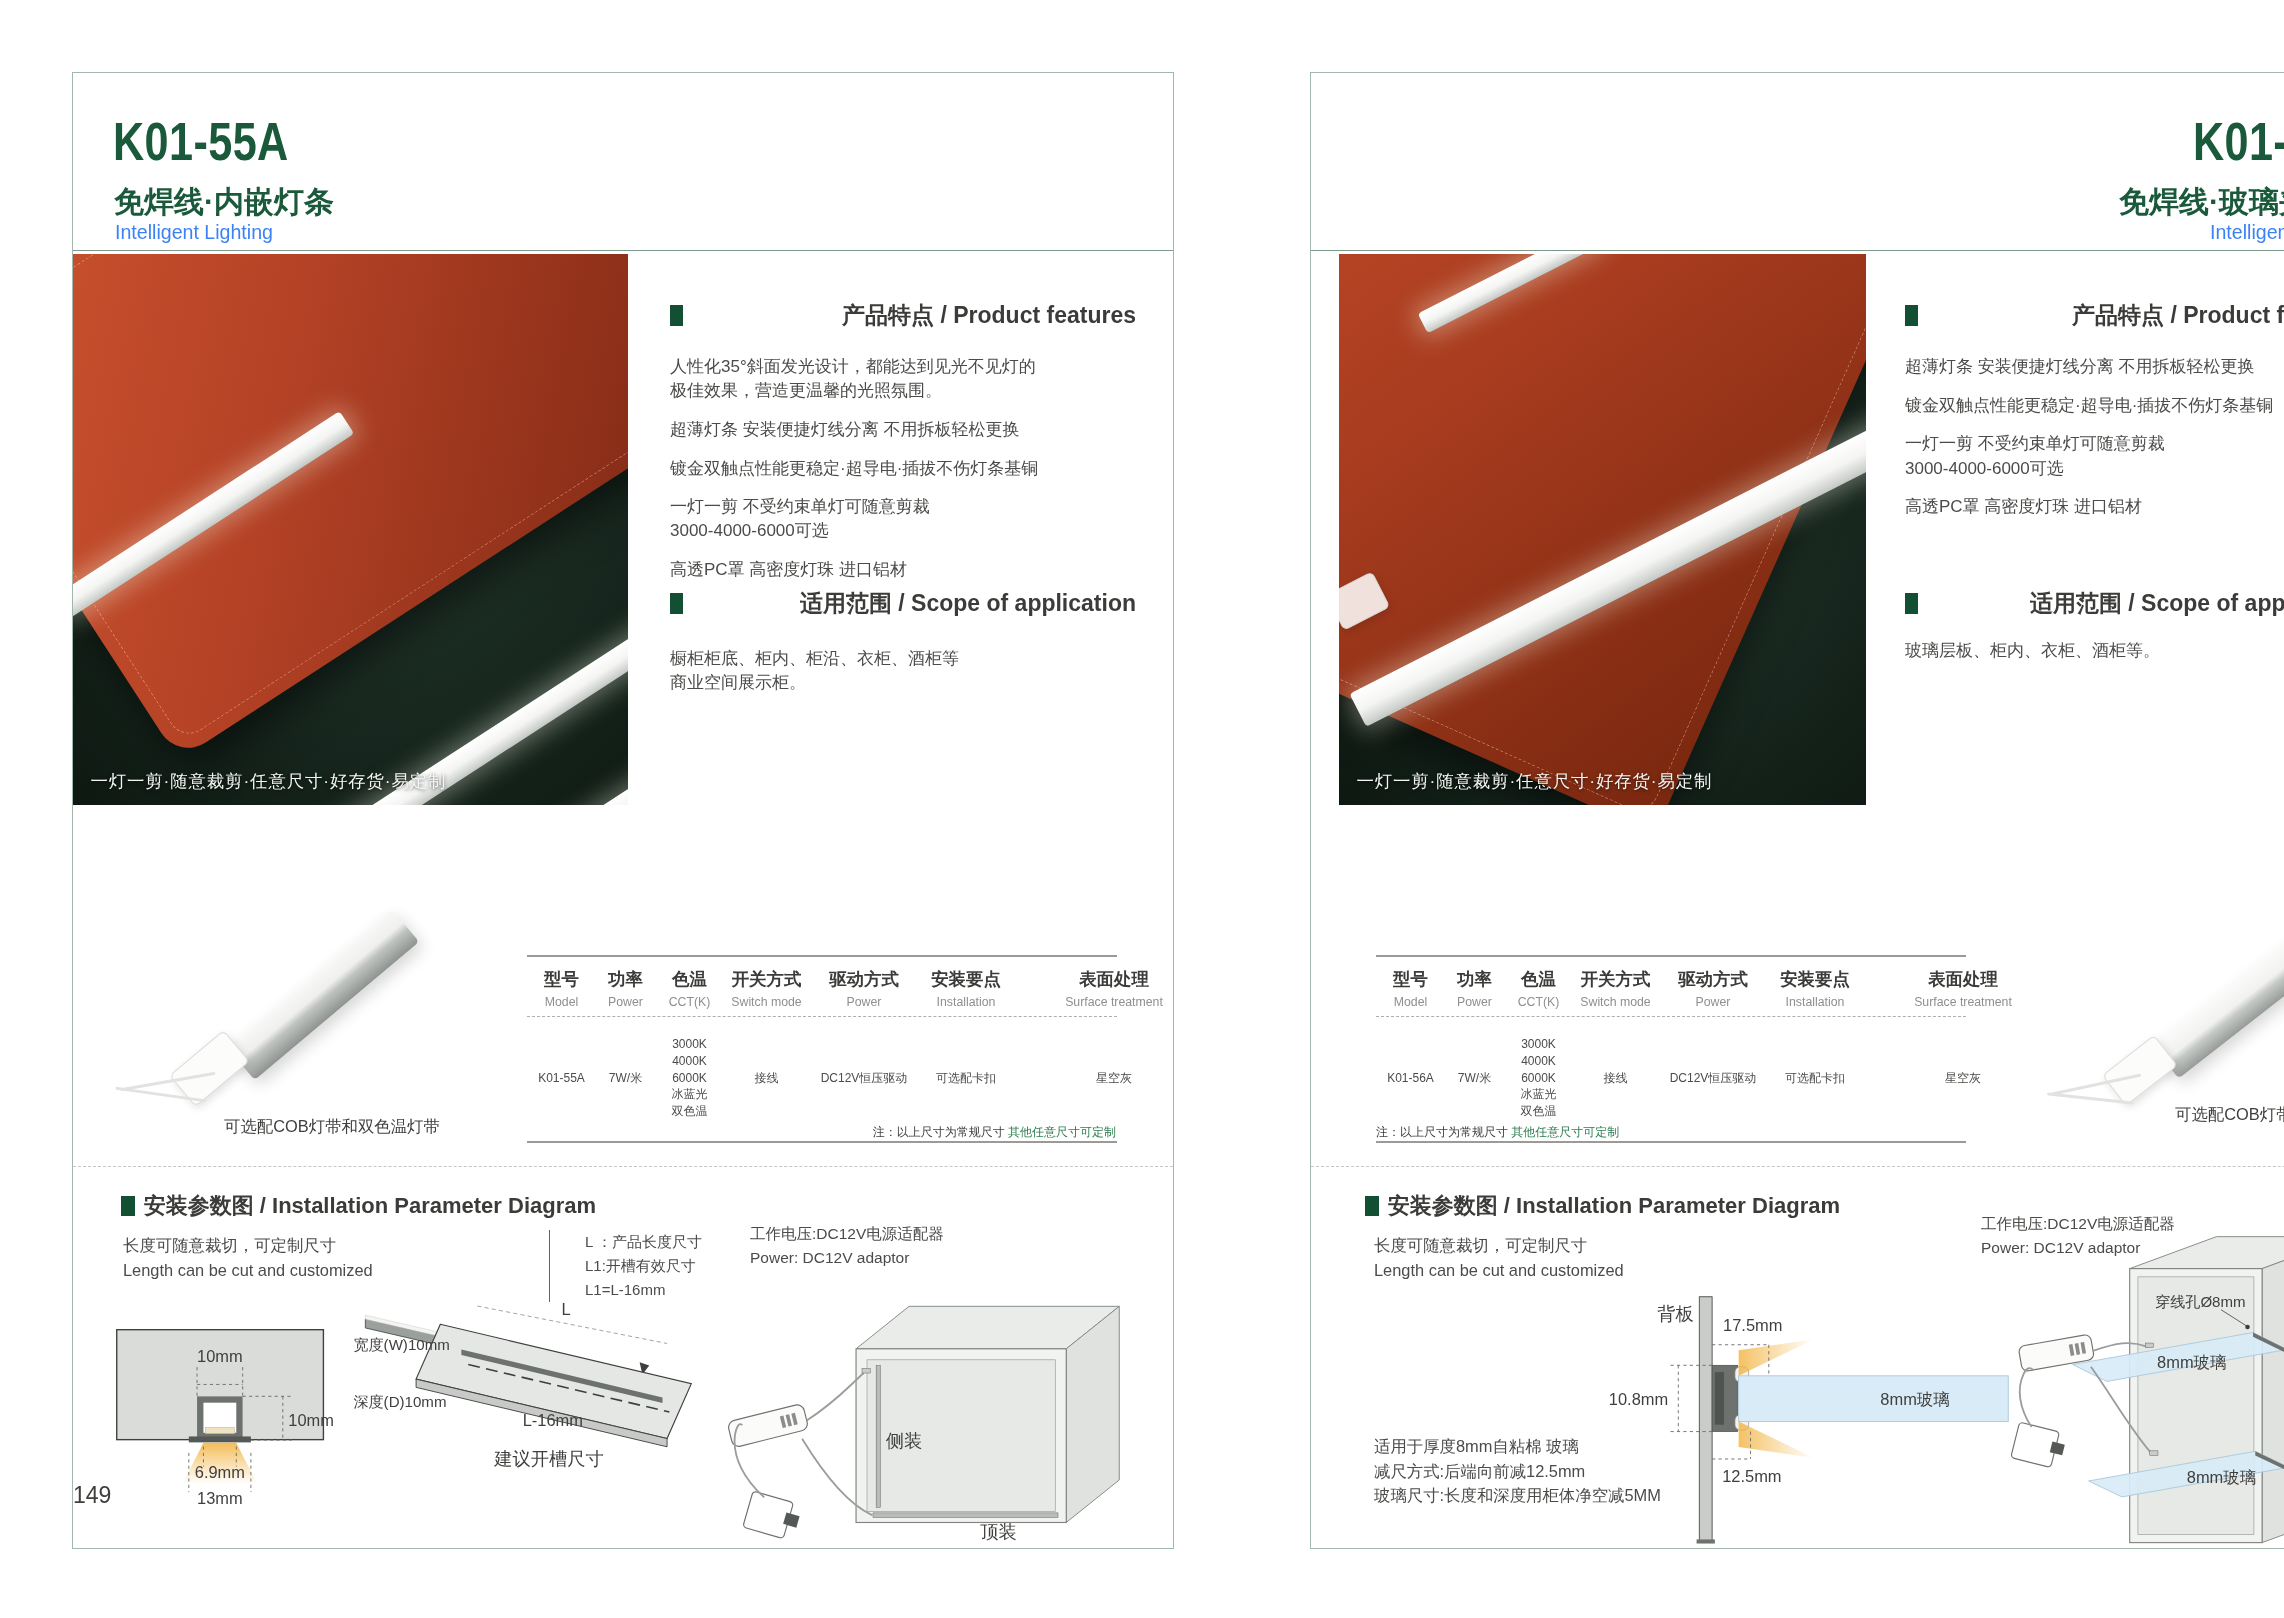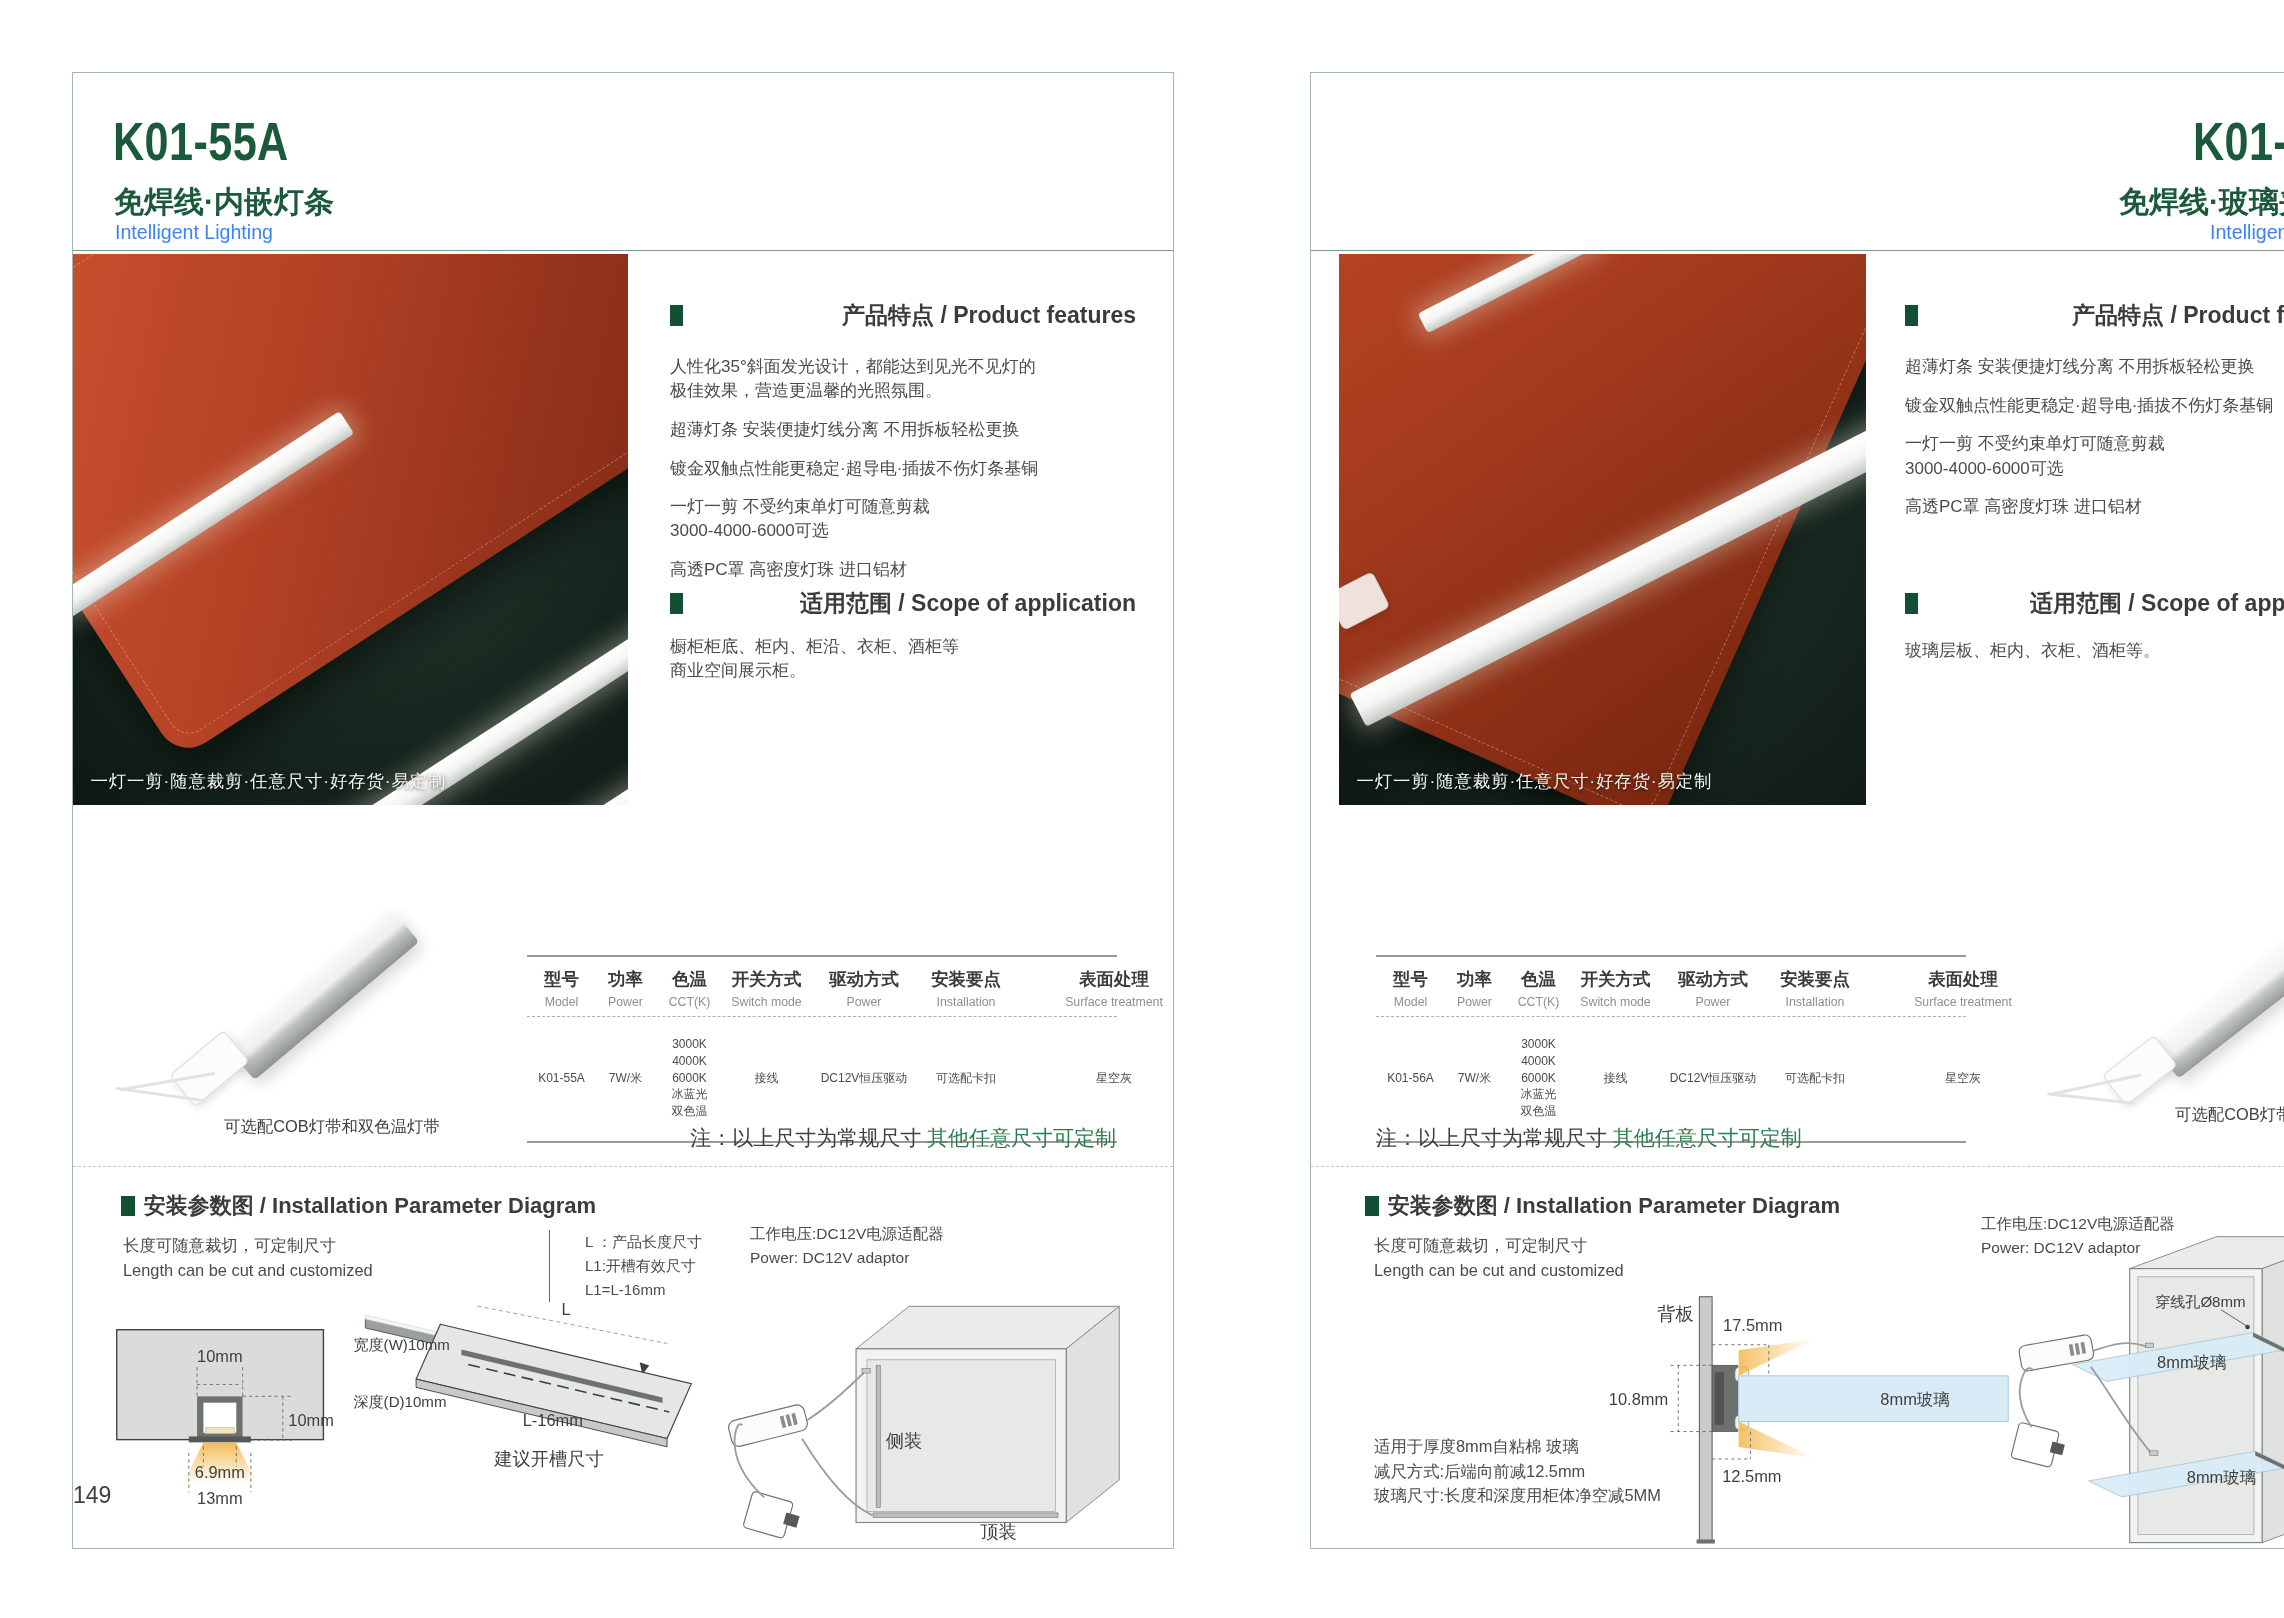--- a/index.html
+++ b/index.html
@@ -26,21 +26,21 @@
   .feat-p{margin-top:14.6px;}
   .spec-table{position:absolute;width:590px;border-top:2.3px solid #9a9a98;border-bottom:2.3px solid #9a9a98;}
   .t-head{display:flex;padding:10px 0 7.3px 0;border-bottom:0.9px dashed #aeaeac;}
   .t-body{display:flex;align-items:center;min-height:113px;padding:4.6px 0 6.4px 0;}
   .t-col{text-align:center;}
   .c0{flex:0 0 69px;} .c1{flex:0 0 59px;} .c2{flex:0 0 69px;} .c3{flex:0 0 85px;}
   .c4{flex:0 0 110px;} .c5{flex:0 0 94px;} .c6{flex:0 0 106px;margin-left:48px;}
   .th-zh{font-size:17.4px;font-weight:bold;color:#3b3b39;}
   .th-en{font-size:12.3px;color:#8f8f8d;margin-top:3.7px;}
   .td{font-size:12px;color:#4b4b49;white-space:pre-line;line-height:1.4;}
-  .note{font-size:21px;white-space:nowrap;}
+  .note{font-size:12px;white-space:nowrap;}
   .note .hl{color:#2c7d4e;}
   .len-note{font-size:16.4px;line-height:1.5;color:#4b4b49;white-space:pre-line;}
   .legend{border-left:1.4px solid #636663;padding-left:11px;font-size:15px;line-height:1.6;color:#4b4b49;white-space:pre-line;}
   .power-note{font-size:15.5px;line-height:1.55;color:#4b4b49;white-space:pre-line;}
   .render-cap{font-size:16.4px;color:#3f3f3d;text-align:center;white-space:nowrap;}
   .render-profile{position:absolute;border-radius:4.6px;background:linear-gradient(180deg,#f8f8f6 0%,#efefed 40%,#c0c4c0 58%,#8f938f 100%);box-shadow:0 7.3px 16.4px rgba(0,0,0,.16);}
   .render-conn{position:absolute;background:rgba(252,252,250,.95);border:1.4px solid #d9d9d7;border-radius:5.5px;box-shadow:0 3.7px 9px rgba(0,0,0,.12);}
   .wire{position:absolute;height:2.7px;background:#e2e2e0;border-radius:1.4px;}
   .page-no{position:absolute;top:1482px;font-size:23px;color:#3f3f3d;}
   .dlabel{font-size:36px;fill:#3f3f3d;}
@@ -81,21 +81,21 @@
       <div class="body-txt feat-p">一灯一剪 不受约束单灯可随意剪裁
 3000-4000-6000可选</div>
       <div class="body-txt feat-p">高透PC罩 高密度灯珠 进口铝材</div>
     </div>
 
     <div class="abs" style="left:597px;top:515px;width:466px;">
       <div class="sec-row">
         <span class="sec-bullet"></span>
         <span class="sec-title">适用范围 / Scope of application</span>
       </div>
-      <div class="body-txt" style="margin-top:16px;">橱柜柜底、柜内、柜沿、衣柜、酒柜等
+      <div class="body-txt" style="margin-top:28px;">橱柜柜底、柜内、柜沿、衣柜、酒柜等
 商业空间展示柜。</div>
     </div>
 
     <div class="abs" style="left:65px;top:824px;width:411px;height:215px;">
       <div class="render-profile" style="left:103px;top:146px;width:215px;height:42px;transform:rotate(-40deg);transform-origin:left center;"></div>
       <div class="render-conn" style="left:36px;top:151px;width:69px;height:39px;transform:rotate(-40deg);"></div>
       <div class="wire" style="left:-18px;top:183px;width:96px;transform:rotate(-10deg);"></div>
       <div class="wire" style="left:-23px;top:196px;width:91px;transform:rotate(8deg);"></div>
     </div>
     <div class="abs render-cap" style="left:122px;top:1043px;width:274px;">可选配COB灯带和双色温灯带</div>

